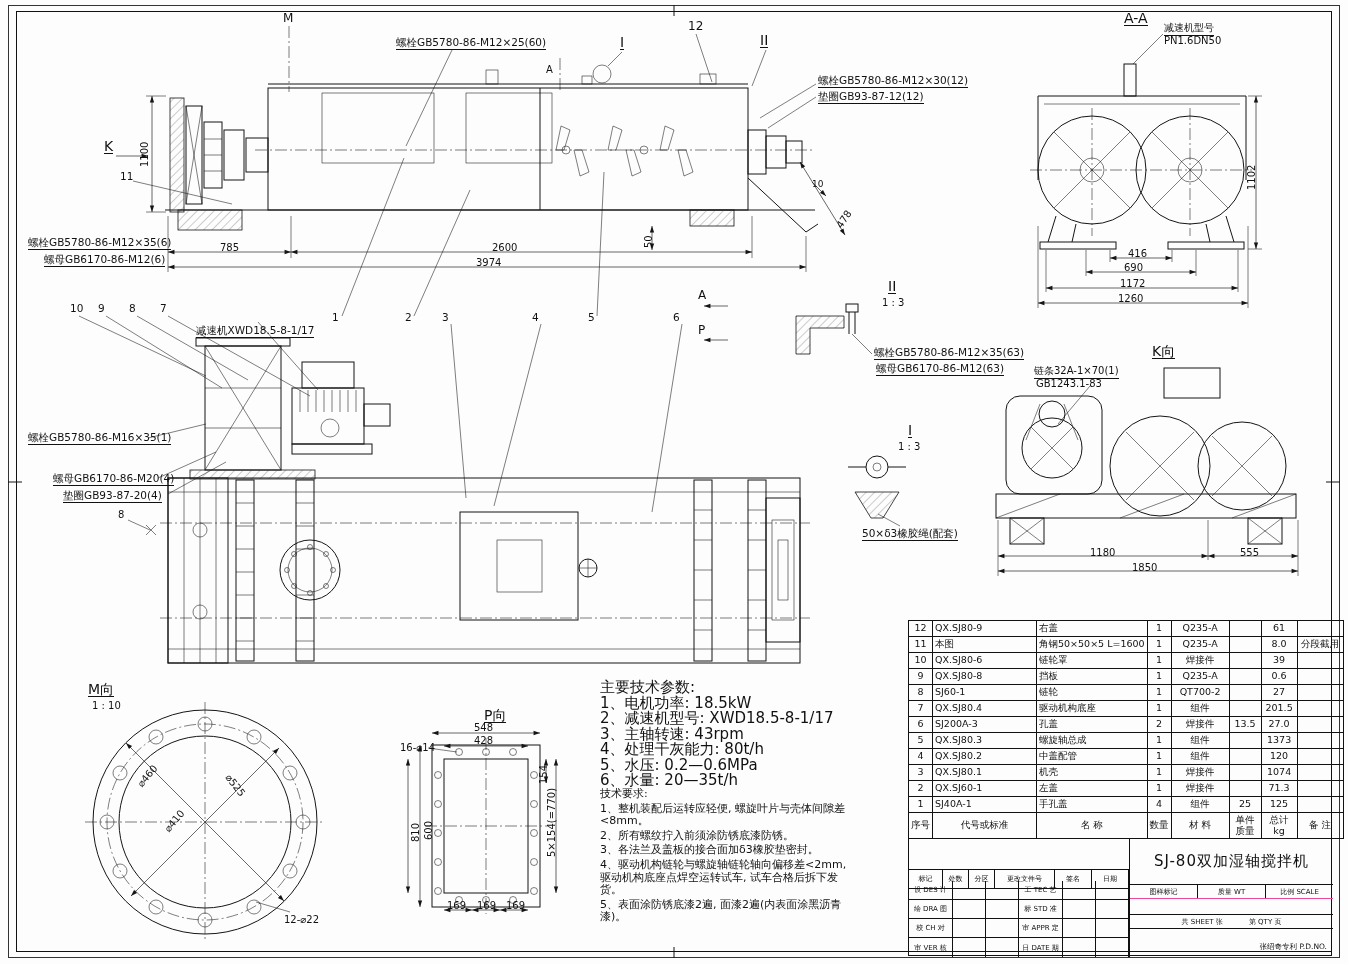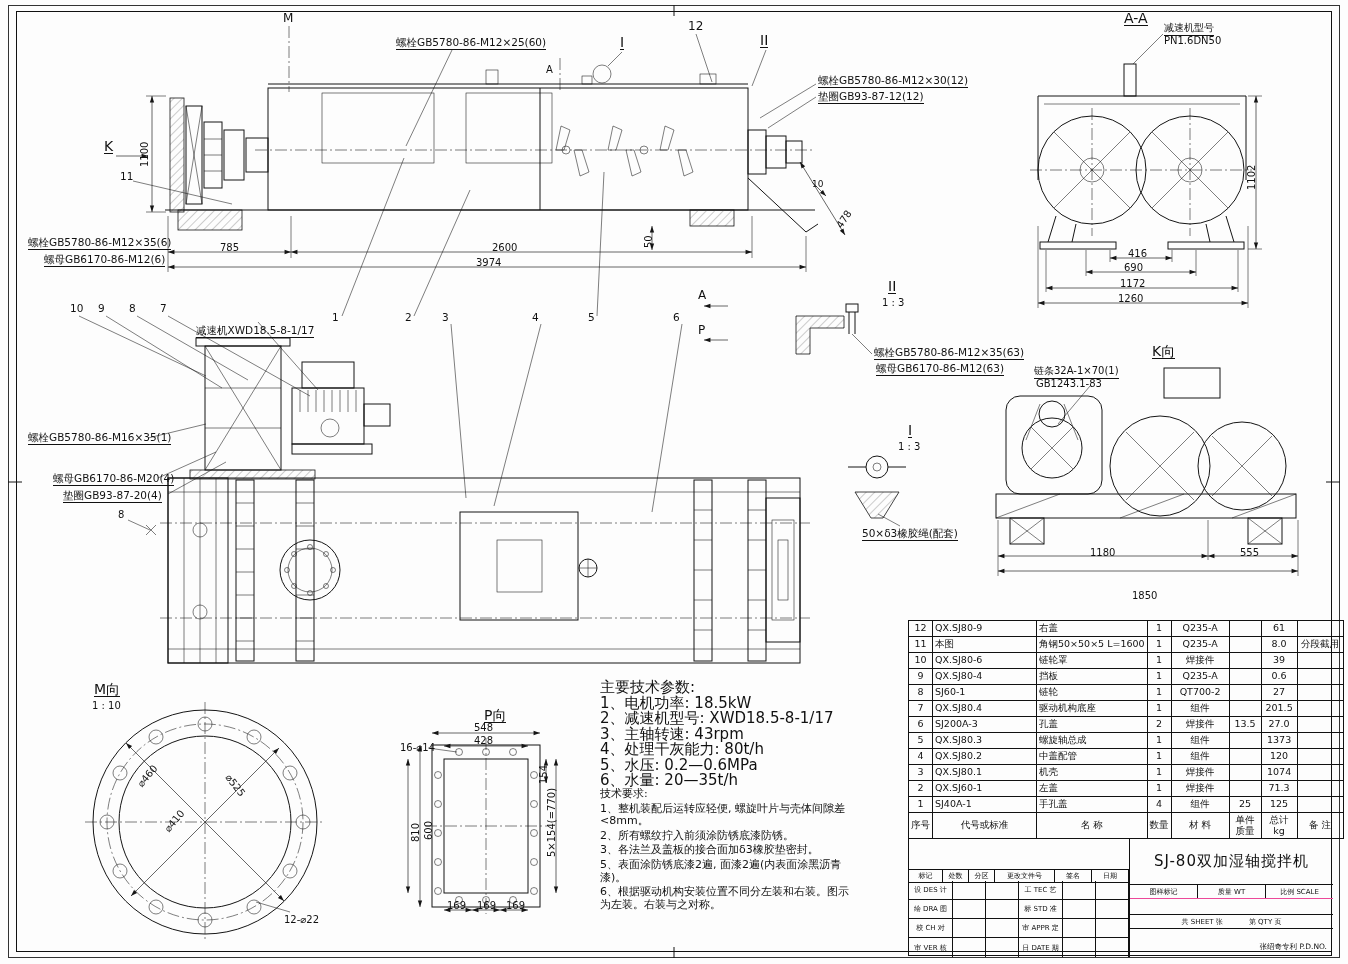--- a/index.html
+++ b/index.html
@@ -30,21 +30,21 @@
   .tb .vline{position:absolute;left:220px;top:0;height:118px;border-left:1.4px solid #111}
   .tb-title{position:absolute;left:221px;top:0;width:203px;height:46px;display:flex;align-items:center;
             justify-content:center;font-size:15px;letter-spacing:1px;border-bottom:1px solid #111}
   .tb-rl{position:absolute;left:221px;top:46px;width:203px;height:14px;display:flex;border-bottom:1px solid #ec4899}
   .tb-rl span{flex:1;border-right:1px solid #111;display:flex;align-items:center;justify-content:center}
   .tb-rl span:last-child{border-right:none}
   .tb-rv{position:absolute;left:221px;top:60px;width:203px;height:16px;border-bottom:1px solid #111}
   .tb-sheets{position:absolute;left:221px;top:76px;width:203px;height:14px;border-bottom:1px solid #111;
              display:flex;gap:26px;align-items:center;justify-content:center}
   .tb-patent{position:absolute;right:4px;bottom:3px;font-size:7.5px}
-  .revhd{position:absolute;left:0;top:30px;width:220px;height:14px;display:flex;border-top:1px solid #111;border-bottom:1px solid #111}
+  .revhd{position:absolute;left:0;top:30px;width:220px;height:20px;display:flex;border-top:1px solid #111;border-bottom:1px solid #111}
   .revhd span{border-right:1px solid #111;display:flex;align-items:center;justify-content:center;overflow:hidden}
   .tb-sign{position:absolute;left:0;top:42px;width:220px;height:76px}
   .srow{height:19px;border-bottom:1px solid #111;display:flex}
   .srow:last-child{border-bottom:none}
   .srow span{border-right:1px solid #111;display:flex;align-items:center;justify-content:center;overflow:hidden}
   .w44{width:44px}.w33{width:33px}.w34{width:34px}.w26{width:26px}.w60{width:60px}.w37{width:37px}
 </style>
 </head>
 <body>
 
@@ -434,29 +434,29 @@
   <span class="lbl u" style="left:28px;top:431px">螺栓GB5780-86-M16×35(1)</span>
   <span class="lbl u" style="left:53px;top:472px">螺母GB6170-86-M20(4)</span>
   <span class="lbl u" style="left:63px;top:489px">垫圈GB93-87-20(4)</span>
   <span class="lbl f10" style="left:118px;top:509px">8</span>
 
   <span class="lbl big u" style="left:1152px;top:345px">K向</span>
   <span class="lbl f10 u" style="left:1034px;top:365px">链条32A-1×70(1)</span>
   <span class="lbl f10" style="left:1036px;top:378px">GB1243.1-83</span>
   <span class="lbl f10" style="left:1090px;top:547px">1180</span>
   <span class="lbl f10" style="left:1240px;top:547px">555</span>
-  <span class="lbl f10" style="left:1132px;top:590px">1850</span>
+  <span class="lbl f10" style="left:1132px;top:562px">1850</span>
 
   <span class="lbl f10" style="left:1128px;top:248px">416</span>
   <span class="lbl f10" style="left:1124px;top:262px">690</span>
   <span class="lbl f10" style="left:1120px;top:278px">1172</span>
   <span class="lbl f10" style="left:1118px;top:293px">1260</span>
   <span class="lbl f10 vd" style="left:1246px;top:190px">1102</span>
 
-  <span class="lbl big u" style="left:94px;top:683px">M向</span>
+  <span class="lbl big u" style="left:88px;top:683px">M向</span>
   <span class="lbl f10" style="left:92px;top:700px">1 : 10</span>
   <span class="lbl f10" style="left:135px;top:782px;transform:rotate(-50deg);transform-origin:left top">⌀460</span>
   <span class="lbl f10" style="left:232px;top:772px;transform:rotate(52deg);transform-origin:left top">⌀525</span>
   <span class="lbl f10" style="left:162px;top:827px;transform:rotate(-50deg);transform-origin:left top">⌀410</span>
   <span class="lbl f10" style="left:284px;top:914px">12-⌀22</span>
 
   <span class="lbl big u" style="left:484px;top:709px">P向</span>
   <span class="lbl f10" style="left:400px;top:742px">16-⌀14</span>
   <span class="lbl f10" style="left:474px;top:722px">548</span>
   <span class="lbl f10" style="left:474px;top:735px">428</span>
@@ -476,22 +476,22 @@
     <div>4、处理干灰能力: 80t/h</div>
     <div>5、水压: 0.2—0.6MPa</div>
     <div>6、水量: 20—35t/h</div>
   </div>
 
   <div class="tblock req" style="left:600px;top:788px">
     <div>技术要求:</div>
     <div>1、整机装配后运转应轻便, 螺旋叶片与壳体间隙差&lt;8mm。</div>
     <div>2、所有螺纹拧入前须涂防锈底漆防锈。</div>
     <div>3、各法兰及盖板的接合面加δ3橡胶垫密封。</div>
+    <div>4、驱动机构链轮与螺旋轴链轮轴向偏移差&lt;2mm, 驱动机构底座点焊空运转试车, 试车合格后拆下发货。</div>
     <div>5、表面涂防锈底漆2遍, 面漆2遍(内表面涂黑沥青漆)。</div>
-    <div>6、根据驱动机构安装位置不同分左装和右装。图示为左装。右装与之对称。</div>
   </div>
 
   <table class="bom">
     <colgroup>
       <col style="width:24px">
         <col style="width:104px">
         <col style="width:100px">
         <col style="width:24px">
       <col style="width:58px">
         <col style="width:32px">
@@ -524,21 +524,21 @@
           <td class="l">QX.SJ80-6</td>
           <td class="l">链轮罩</td>
           <td>1</td>
           <td>焊接件</td>
           <td></td>
           <td>39</td>
           <td></td>
         </tr>
     <tr>
           <td>9</td>
-          <td class="l">QX.SJ80-4</td>
+          <td class="l">QX.SJ80-8</td>
           <td class="l">挡板</td>
           <td>1</td>
           <td>Q235-A</td>
           <td></td>
           <td>0.6</td>
           <td></td>
         </tr>
     <tr>
           <td>8</td>
           <td class="l">SJ60-1</td>

